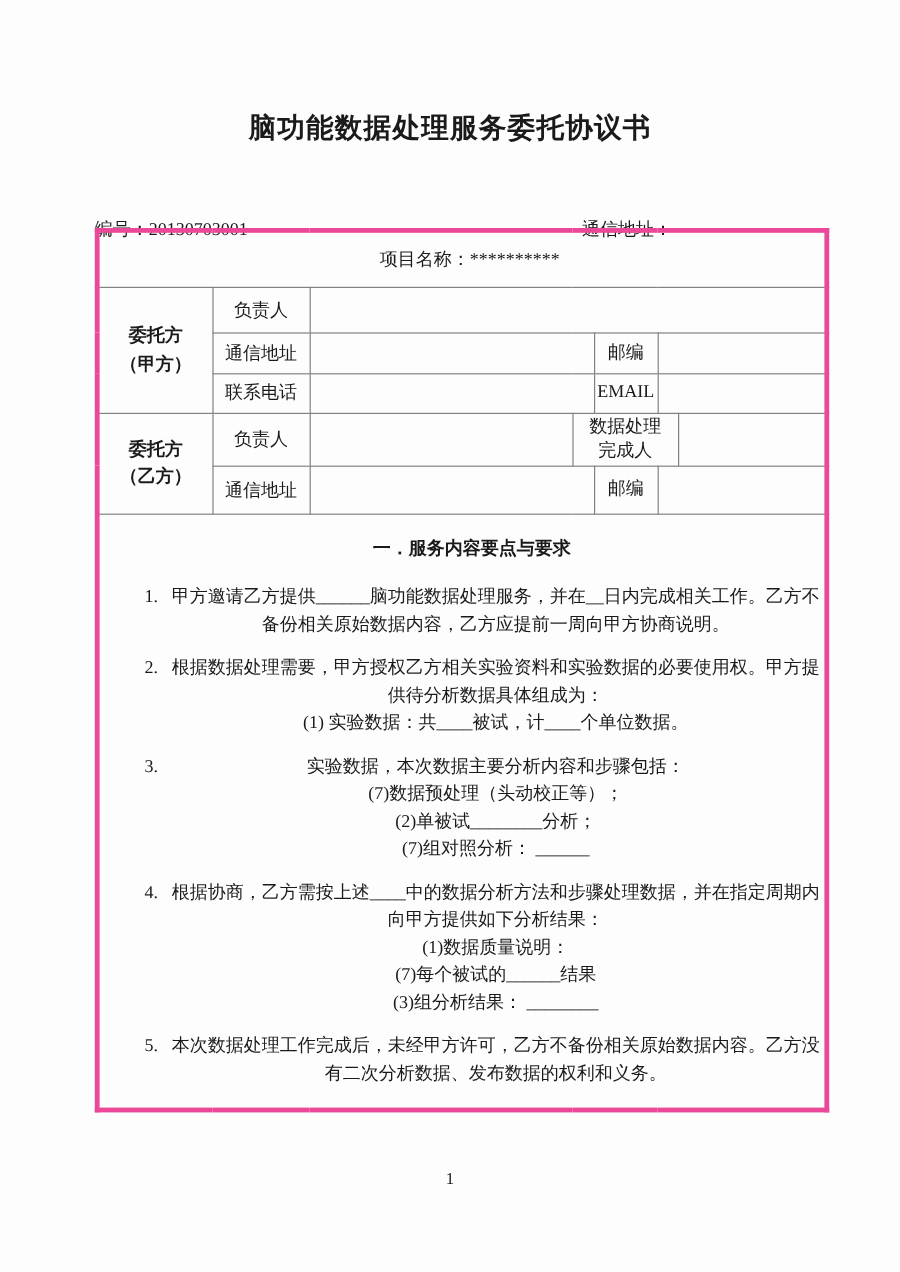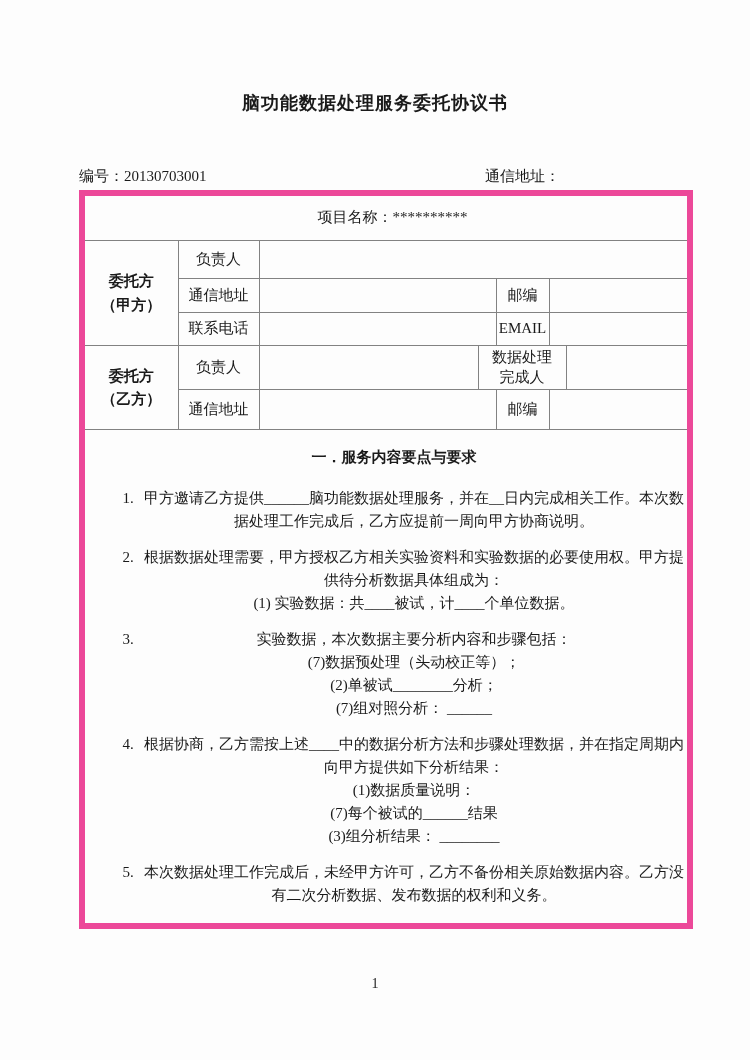--- a/index.html
+++ b/index.html
@@ -10,37 +10,37 @@
     color: #1a1a1a;
     font-family: "Liberation Serif", "DejaVu Serif", serif;
     font-size: 15px;
   }
   .doc-title {
     position: absolute;
     top: 91px; left: 0; width: 750px;
     text-align: center;
     font-family: "Liberation Sans", "DejaVu Sans", sans-serif;
     font-weight: bold;
-    font-size: 18px;
+    font-size: 23px;
     letter-spacing: 1px;
   }
   .meta-row {
     position: absolute;
-    top: 167px; left: 79px; width: 608px;
+    top: 182px; left: 79px; width: 608px;
     height: 22px;
   }
   .meta-row .num { position: absolute; left: 0; top: 0; }
   .meta-row .date { position: absolute; left: 406px; top: 0; }
   table.form {
     position: absolute;
     top: 190px; left: 79px;
     width: 608px;
     border-collapse: collapse;
     table-layout: fixed;
-    border: 6px solid #ec4899;
+    border: 4px solid #ec4899;
   }
   table.form td {
     border: 1px solid #828282;
     font-size: 15px;
     text-align: center;
     vertical-align: middle;
     overflow: hidden;
   }
   td.proj {
     text-align: left;
@@ -152,21 +152,21 @@
     <td class="lbl sm">邮编</td>
     <td colspan="2" class="val"></td>
   </tr>
   <tr class="r7">
     <td colspan="7" class="content">
       <div class="sec-heading">一．服务内容要点与要求</div>
 
       <div class="item">
         <span class="num">1.</span>
         <div class="ibody">
-          <div>甲方邀请乙方提供______脑功能数据处理服务，并在__日内完成相关工作。本次数据处理工作完成后，乙方应提前一周向甲方协商说明。</div>
+          <div>甲方邀请乙方提供______脑功能数据处理服务，并在__日内完成相关工作。乙方不备份相关原始数据内容，乙方应提前一周向甲方协商说明。</div>
         </div>
       </div>
 
       <div class="item">
         <span class="num">2.</span>
         <div class="ibody">
           <div>根据数据处理需要，甲方授权乙方相关实验资料和实验数据的必要使用权。甲方提供待分析数据具体组成为：</div>
           <div>(1) 实验数据：共____被试，计____个单位数据。</div>
         </div>
       </div>

